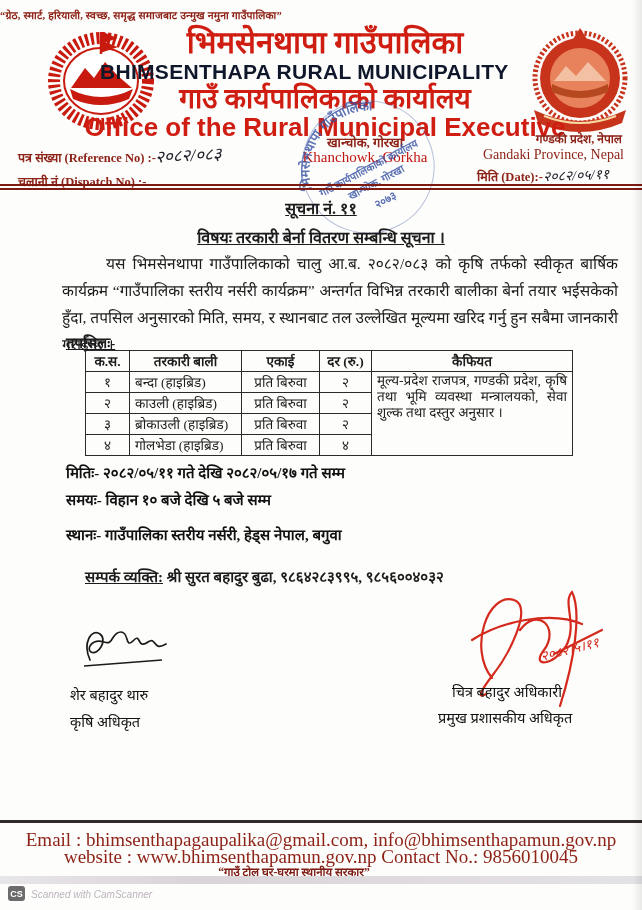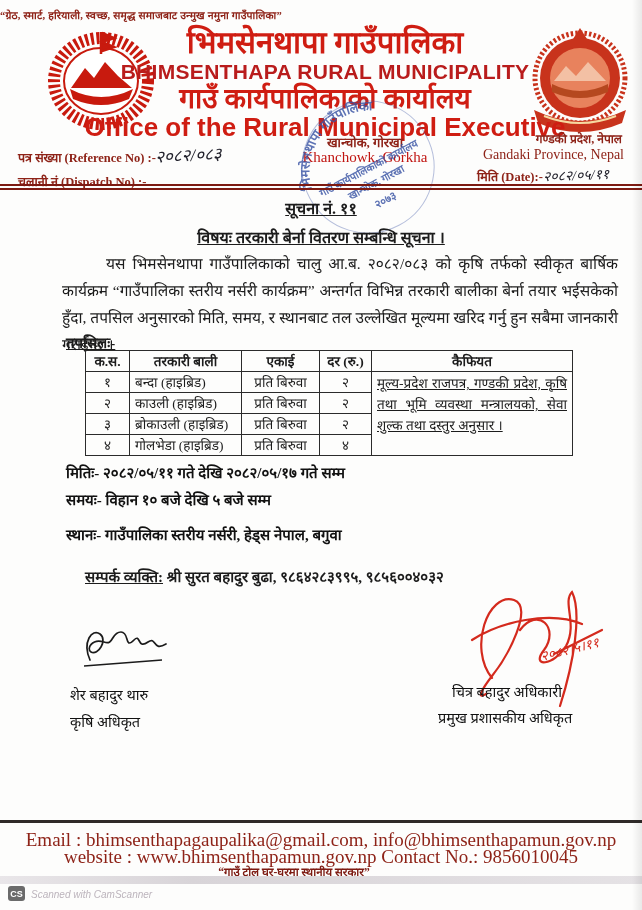--- a/index.html
+++ b/index.html
@@ -8,21 +8,21 @@
     background:#fdfdfc;
     font-family:"Liberation Serif","DejaVu Serif",serif;
     color:#1c1c1c;
   }
   .abs{position:absolute;}
   .u{text-decoration:underline;}
 
   
   .tagline{left:0;top:8px;width:642px;font-size:10.5px;font-weight:bold;color:#8e2318;text-align:left;letter-spacing:.2px;}
   .title-np{left:100px;top:26px;width:450px;font-size:31px;font-weight:bold;color:#cf1d12;text-align:center;line-height:34px;}
-  .title-en{left:100px;top:60px;width:450px;font-size:21px;font-weight:bold;color:#b91c1c;text-align:center;font-family:"Liberation Sans",sans-serif;letter-spacing:.3px;}
+  .title-en{left:100px;top:60px;width:450px;font-size:21px;font-weight:bold;color:#0f172a;text-align:left;font-family:"Liberation Sans",sans-serif;letter-spacing:.3px;}
   .office-np{left:100px;top:84px;width:450px;font-size:28px;font-weight:bold;color:#cf1d12;text-align:center;line-height:30px;}
   .office-en{left:75px;top:112px;width:500px;font-size:26px;font-weight:bold;color:#cf1d12;text-align:center;font-family:"Liberation Sans",sans-serif;}
   .addr-np{left:280px;top:133px;width:170px;font-size:13px;font-weight:bold;color:#8e2318;text-align:center;}
   .addr-en{left:270px;top:149px;width:190px;font-size:15px;color:#c01511;text-align:center;}
   .prov-np{right:20px;top:130px;width:160px;font-size:12px;font-weight:bold;color:#8e2318;text-align:right;}
   .prov-en{right:18px;top:147px;width:190px;font-size:14px;color:#8e2318;text-align:right;}
   .ref-label,.dispatch-label,.date-label{font-size:12.5px;font-weight:bold;color:#8e2318;}
   .hand{font-style:italic;color:#23232d;}
   .rule2{left:0;width:642px;height:2px;background:#7d1a12;}
 
@@ -30,21 +30,21 @@
   .notice-no{left:0;top:197px;width:642px;text-align:center;font-size:16px;font-weight:bold;}
   .subject{left:0;top:226px;width:642px;text-align:center;font-size:16px;font-weight:bold;}
   .para{left:62px;top:250px;width:556px;font-size:15.5px;line-height:27px;text-align:justify;text-indent:44px;}
   .tapasil{left:66px;top:332px;font-size:15px;font-weight:bold;}
 
   
   table.sched{position:absolute;left:85px;top:350px;border-collapse:collapse;table-layout:fixed;width:487px;font-size:13.5px;}
   table.sched td,table.sched th{border:1.6px solid #2b2b2b;padding:1px 5px;height:18px;font-weight:normal;}
   table.sched th{font-weight:bold;text-align:center;}
   .cell-c{text-align:center;}
-  .remarks{vertical-align:top;line-height:21px;text-align:justify;padding-top:2px;text-decoration:underline;}
+  .remarks{vertical-align:top;line-height:16px;text-align:justify;padding-top:2px;}
 
   
   .sline{left:66px;font-size:15px;font-weight:bold;color:#111;}
   .contact{left:85px;top:566px;font-size:15px;font-weight:bold;}
 
   
   .sig-name{font-size:14.5px;color:#111;}
   .sig-title{font-size:14.5px;color:#111;}
   .hand-red{color:#d42a1d;font-style:italic;}
 

